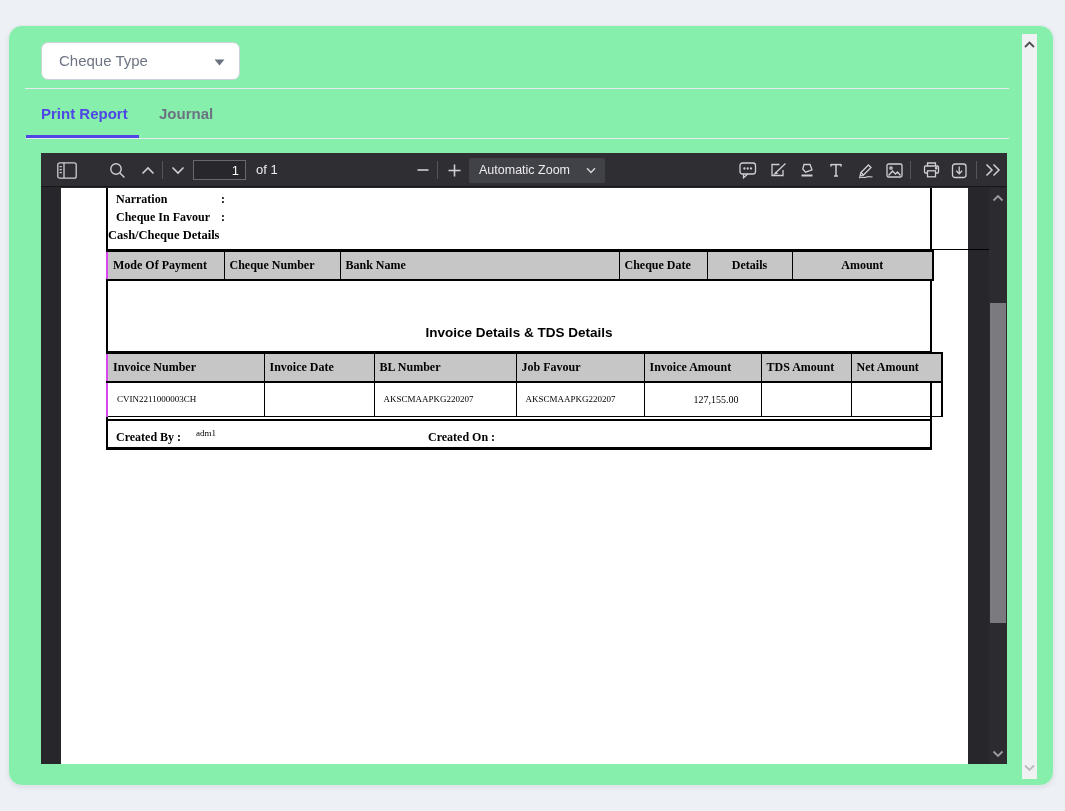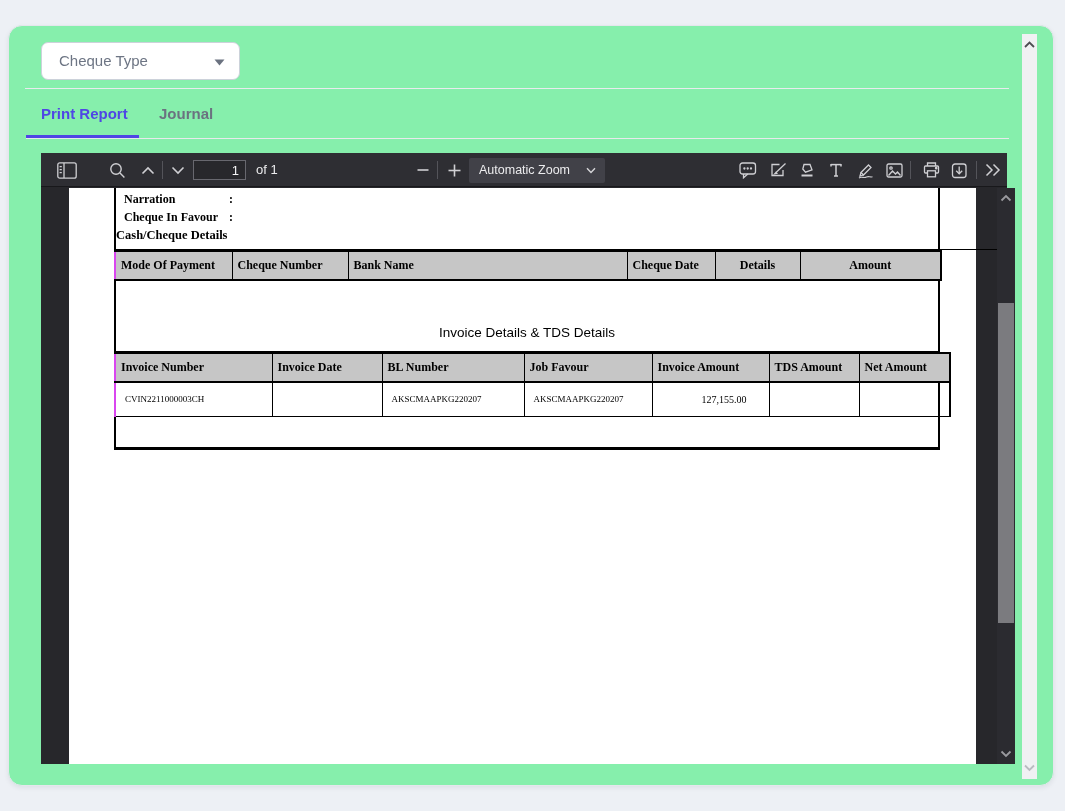--- a/index.html
+++ b/index.html
@@ -34,40 +34,40 @@
   .tb-btn { position:absolute; width:22px; height:22px; top:6px; display:flex; align-items:center; justify-content:center; cursor:pointer; }
   .tb-sep { position:absolute; top:8px; width:1px; height:18px; background:#54545a; }
   .page-input { position:absolute; left:152px; top:7px; width:53px; height:20px; background:#28282c;
                 border:1px solid #68686f; color:#f4f4f5; font-size:13px; text-align:right; padding-right:6px;
                 font-family:"Liberation Sans",sans-serif; }
   .page-count { position:absolute; left:215px; top:9px; color:#ececee; font-size:13px; }
   .zoom-select { position:absolute; left:428px; top:5px; width:136px; height:25px; background:#414148;
                  color:#ececee; font-size:12.5px; line-height:25px; padding-left:10px; cursor:pointer; border-radius:2px; }
   .zoom-select .chev { position:absolute; right:9px; top:9px; }
 
-  .viewer-body { position:absolute; left:8px; top:35px; width:966px; height:576px; background:#27272b; overflow:hidden; }
+  .viewer-body { position:absolute; left:0; top:35px; width:966px; height:576px; background:#27272b; overflow:hidden; }
 
   
   .pdf-scroll { position:absolute; right:0; top:0; width:18px; height:576px; background:#2b2b30; }
   .pdf-scroll .arrow { position:absolute; left:2px; width:14px; height:12px; cursor:pointer; }
   .pdf-scroll .arrow.up { top:4px; }
   .pdf-scroll .arrow.down { bottom:4px; }
   .pdf-thumb { position:absolute; left:1px; top:115px; width:16px; height:320px; background:#7b7b7f; cursor:pointer; }
 
   
   .pdf-page { position:absolute; left:20px; top:0; width:907px; height:576px; background:#fff;
               font-family:"Liberation Serif","DejaVu Serif",serif; color:#000; }
   .doc-box { position:absolute; left:45px; top:-4px; width:826px; height:266px;
              border-left:2px solid #000; border-right:2px solid #000; border-bottom:3px solid #000; }
   .fld { position:absolute; left:8px; font-size:12px; font-weight:700; white-space:nowrap; }
   .fld .colon { position:absolute; left:105px; }
   .sec-title-1 { position:absolute; left:0; top:40px; width:956px; height:26px; text-align:left;
                  font-size:12.5px; font-weight:700; border-bottom:1px solid #000; line-height:22px; }
   .sec-title-2 { position:absolute; left:0; top:130px; width:822px; height:38px; text-align:center;
-                 font-family:"Liberation Sans",sans-serif; font-size:13.5px; font-weight:400;
+                 font-family:"Liberation Sans",sans-serif; font-size:13.5px; font-weight:700;
                  line-height:38px; border-bottom:1px solid #000; }
 
   table.doc { border-collapse:collapse; table-layout:fixed; position:absolute; left:-2px;
               font-family:"Liberation Serif","DejaVu Serif",serif; }
   table.doc td { border:1px solid #000; overflow:hidden; white-space:nowrap; }
   table.doc tr.hdr td { background:#c6c6c6; font-weight:700; font-size:12px; height:29px;
                         padding-left:5px; border-top:2px solid #000; border-bottom:2px solid #000; }
   table.doc td:first-child { border-left:2px solid #d946ef; }
   table.doc td:last-child { border-right:2px solid #000; }
   table.t1 { top:66px; width:826px; }
@@ -304,20 +304,26 @@
                 <td></td>
                 <td>AKSCMAAPKG220207</td>
                 <td>AKSCMAAPKG220207</td>
                 <td class="amt2">127,155.00</td>
                 <td></td>
                 <td></td>
               </tr>
             </tbody>
               </table>
 
+            <div class="doc-footer">
+              <span class="by-lbl">Created By :</span>
+              <span class="by-val">adm1</span>
+              <span class="on-lbl">Created On :</span>
+              <span class="on-val"></span>
+            </div>
 
           </div>
         </div>
 
         <div class="pdf-scroll">
           <div class="arrow up">
             <svg width="14" height="12" viewBox="0 0 14 12" fill="none" stroke="#9a9a9f" stroke-width="1.8">
                 <polyline points="2.5,8.5 7,4 11.5,8.5"></polyline>
               </svg>
           </div>

